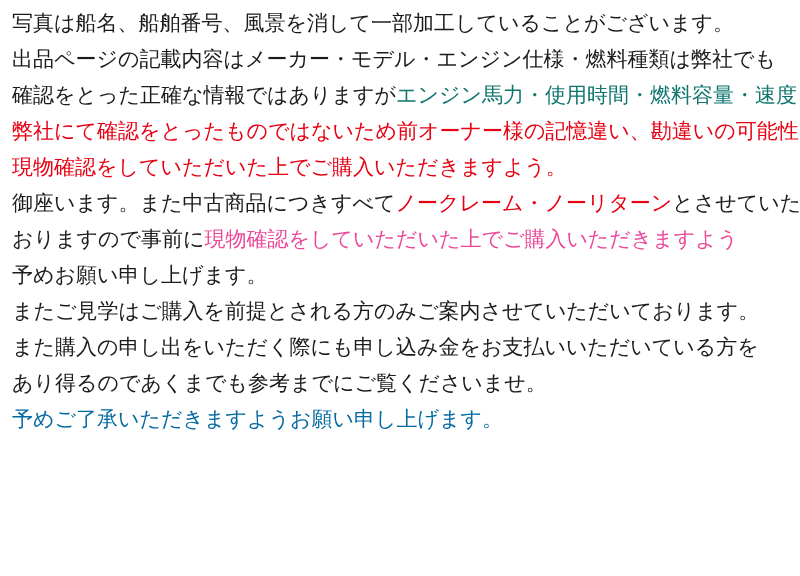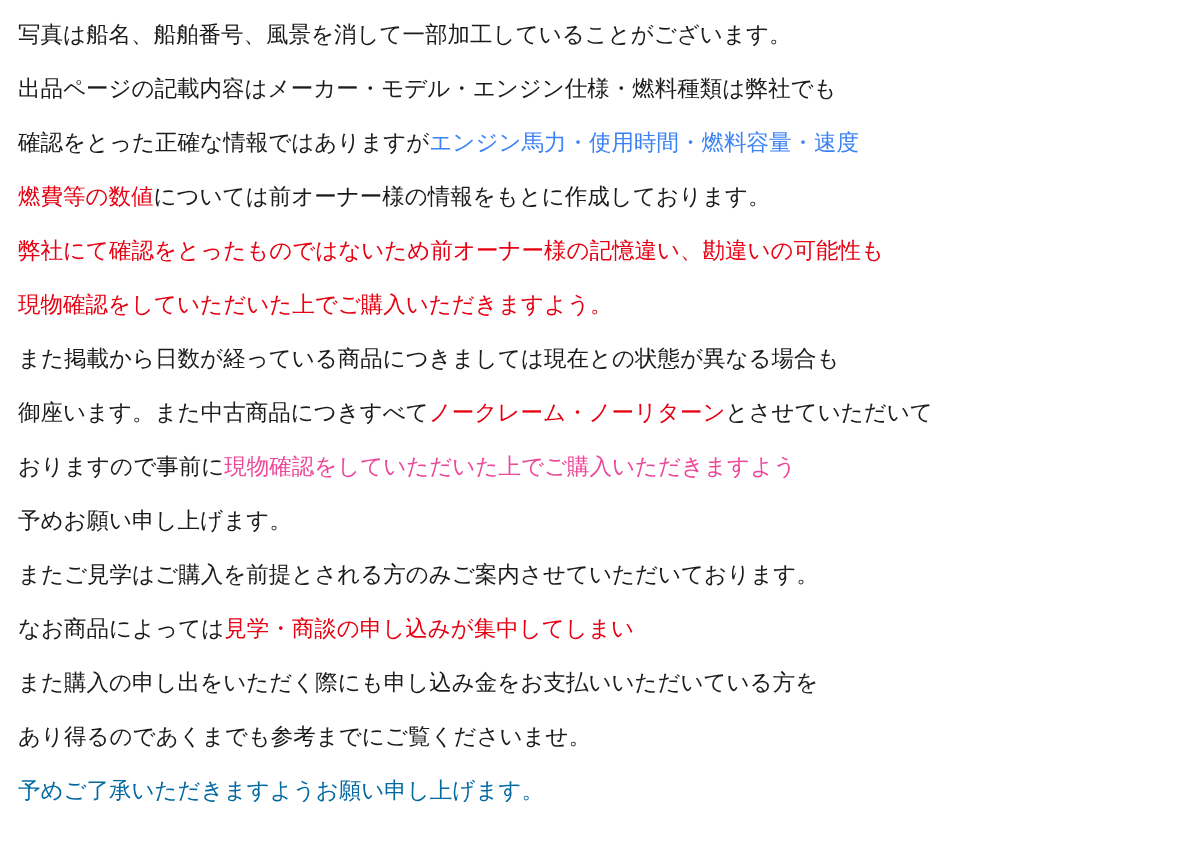--- a/index.html
+++ b/index.html
@@ -11,47 +11,44 @@
     width: 800px;
     height: 576px;
     overflow: hidden;
   }
   .doc {
     box-sizing: border-box;
     width: 800px;
     height: 480px;
     padding: 5px 4px 0 12px;
     font-family: "DejaVu Serif", "Liberation Serif", serif;
-    font-size: 15px;
+    font-size: 21px;
     line-height: 36px;
     color: #1b1b1b;
     letter-spacing: 0px;
   }
   .line {
     white-space: nowrap;
     height: 36px;
   }
   .seg {
     font-weight: 500;
   }
 </style>
 </head>
 <body>
 
 <main class="doc">
   <div id="lines" style="background: rgb(255, 255, 255);">
       <div class="line"><span class="seg" style="color: rgb(27, 27, 27);">写真は船名、船舶番号、風景を消して一部加工していることがございます。</span></div>
       <div class="line"><span class="seg" style="color: rgb(27, 27, 27);">出品ページの記載内容はメーカー・モデル・エンジン仕様・燃料種類は弊社でも</span></div>
-      <div class="line"><span class="seg" style="color: rgb(27, 27, 27);">確認をとった正確な情報ではありますが</span><span class="seg" style="color: #3b82f6;">エンジン馬力・使用時間・燃料容量・速度</span></div>
-      <div class="line"><span class="seg" style="color: rgb(230, 0, 18);">燃費等の数値</span><span class="seg" style="color: rgb(27, 27, 27);">については前オーナー様の情報をもとに作成しております。</span></div>
+      <div class="line"><span class="seg" style="color: rgb(27, 27, 27);">確認をとった正確な情報ではありますが</span><span class="seg" style="color: #0f766e;">エンジン馬力・使用時間・燃料容量・速度</span></div>
       <div class="line"><span class="seg" style="color: rgb(230, 0, 18);">弊社にて確認をとったものではないため前オーナー様の記憶違い、勘違いの可能性も</span></div>
       <div class="line"><span class="seg" style="color: rgb(230, 0, 18);">現物確認をしていただいた上でご購入いただきますよう。</span></div>
-      <div class="line"><span class="seg" style="color: rgb(27, 27, 27);">また掲載から日数が経っている商品につきましては現在との状態が異なる場合も</span></div>
       <div class="line"><span class="seg" style="color: rgb(27, 27, 27);">御座います。また中古商品につきすべて</span><span class="seg" style="color: rgb(230, 0, 18);">ノークレーム・ノーリターン</span><span class="seg" style="color: rgb(27, 27, 27);">とさせていただいて</span></div>
       <div class="line"><span class="seg" style="color: rgb(27, 27, 27);">おりますので事前に</span><span class="seg" style="color: #ec4899;">現物確認をしていただいた上でご購入いただきますよう</span></div>
       <div class="line"><span class="seg" style="color: rgb(27, 27, 27);">予めお願い申し上げます。</span></div>
       <div class="line"><span class="seg" style="color: rgb(27, 27, 27);">またご見学はご購入を前提とされる方のみご案内させていただいております。</span></div>
-      <div class="line"><span class="seg" style="color: rgb(27, 27, 27);">なお商品によっては</span><span class="seg" style="color: rgb(230, 0, 18);">見学・商談の申し込みが集中してしまい</span></div>
       <div class="line"><span class="seg" style="color: rgb(27, 27, 27); margin-top: 21px;">また購入の申し出をいただく際にも申し込み金をお支払いいただいている方を</span></div>
       <div class="line"><span class="seg" style="color: rgb(27, 27, 27);">あり得るのであくまでも参考までにご覧くださいませ。</span></div>
       <div class="line"><span class="seg" style="color: #0369a1; font-family: Liberation Serif, serif;">予めご了承いただきますようお願い申し上げます。</span></div>
     </div>
 </main>
 
 </body></html>

